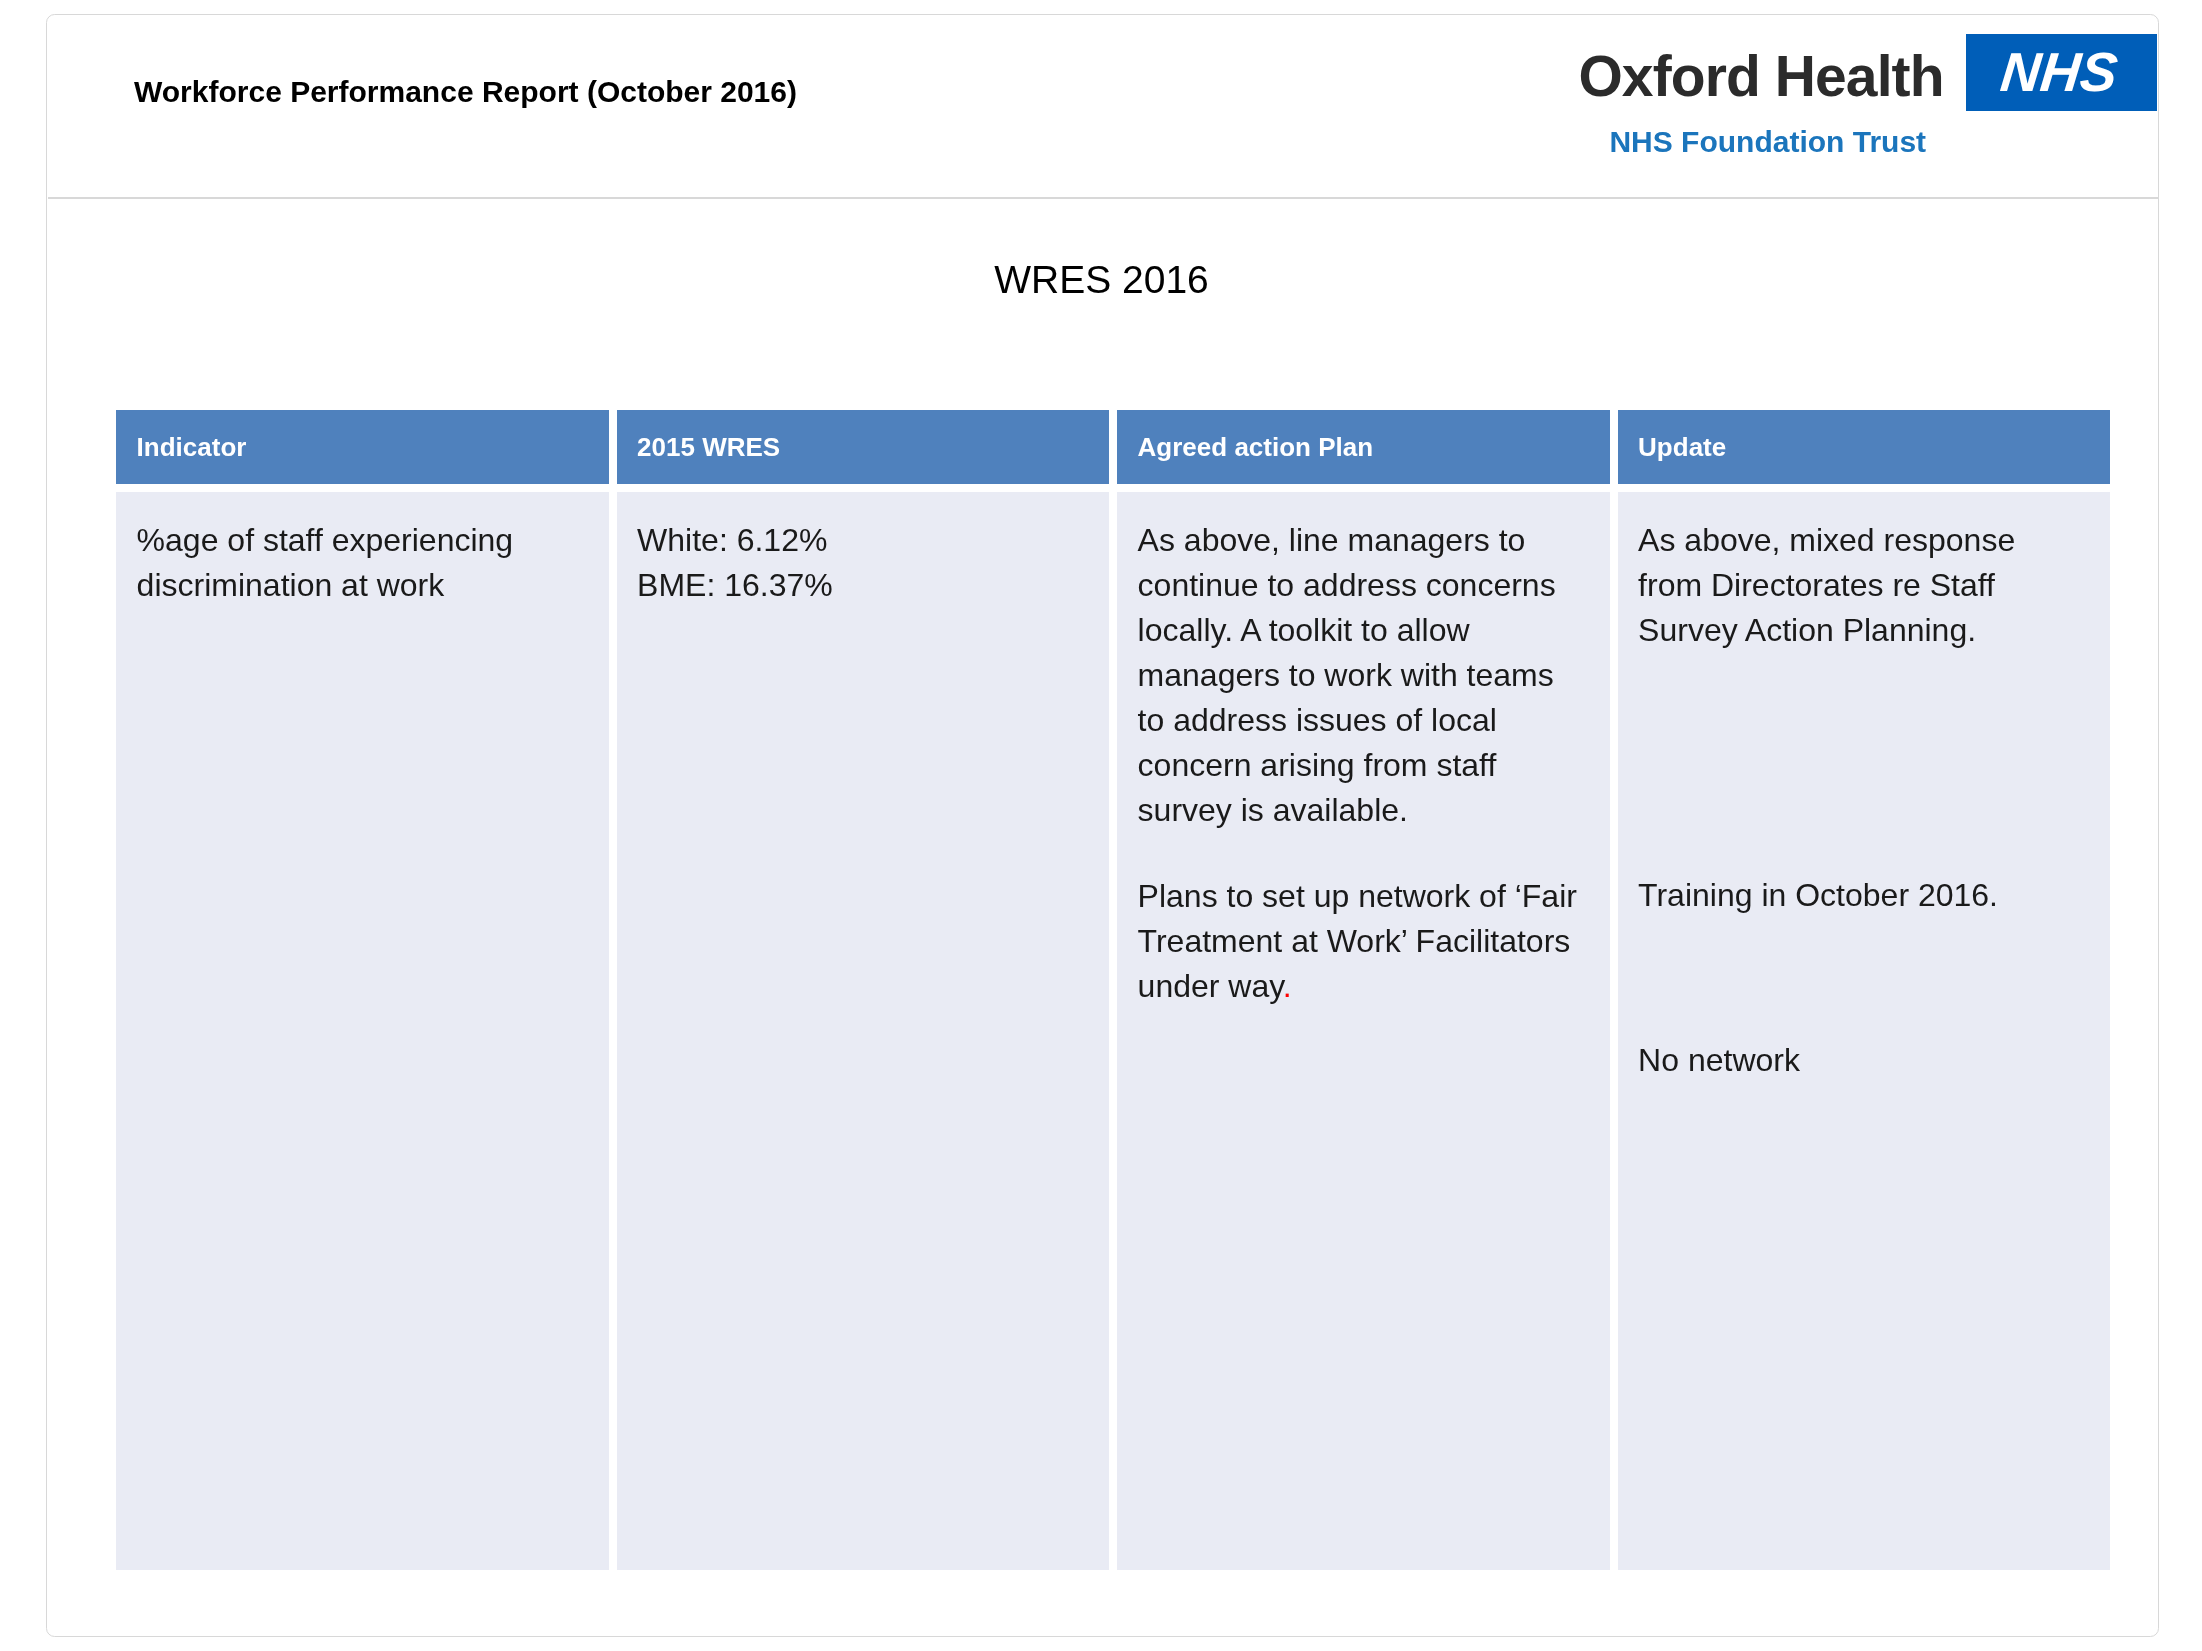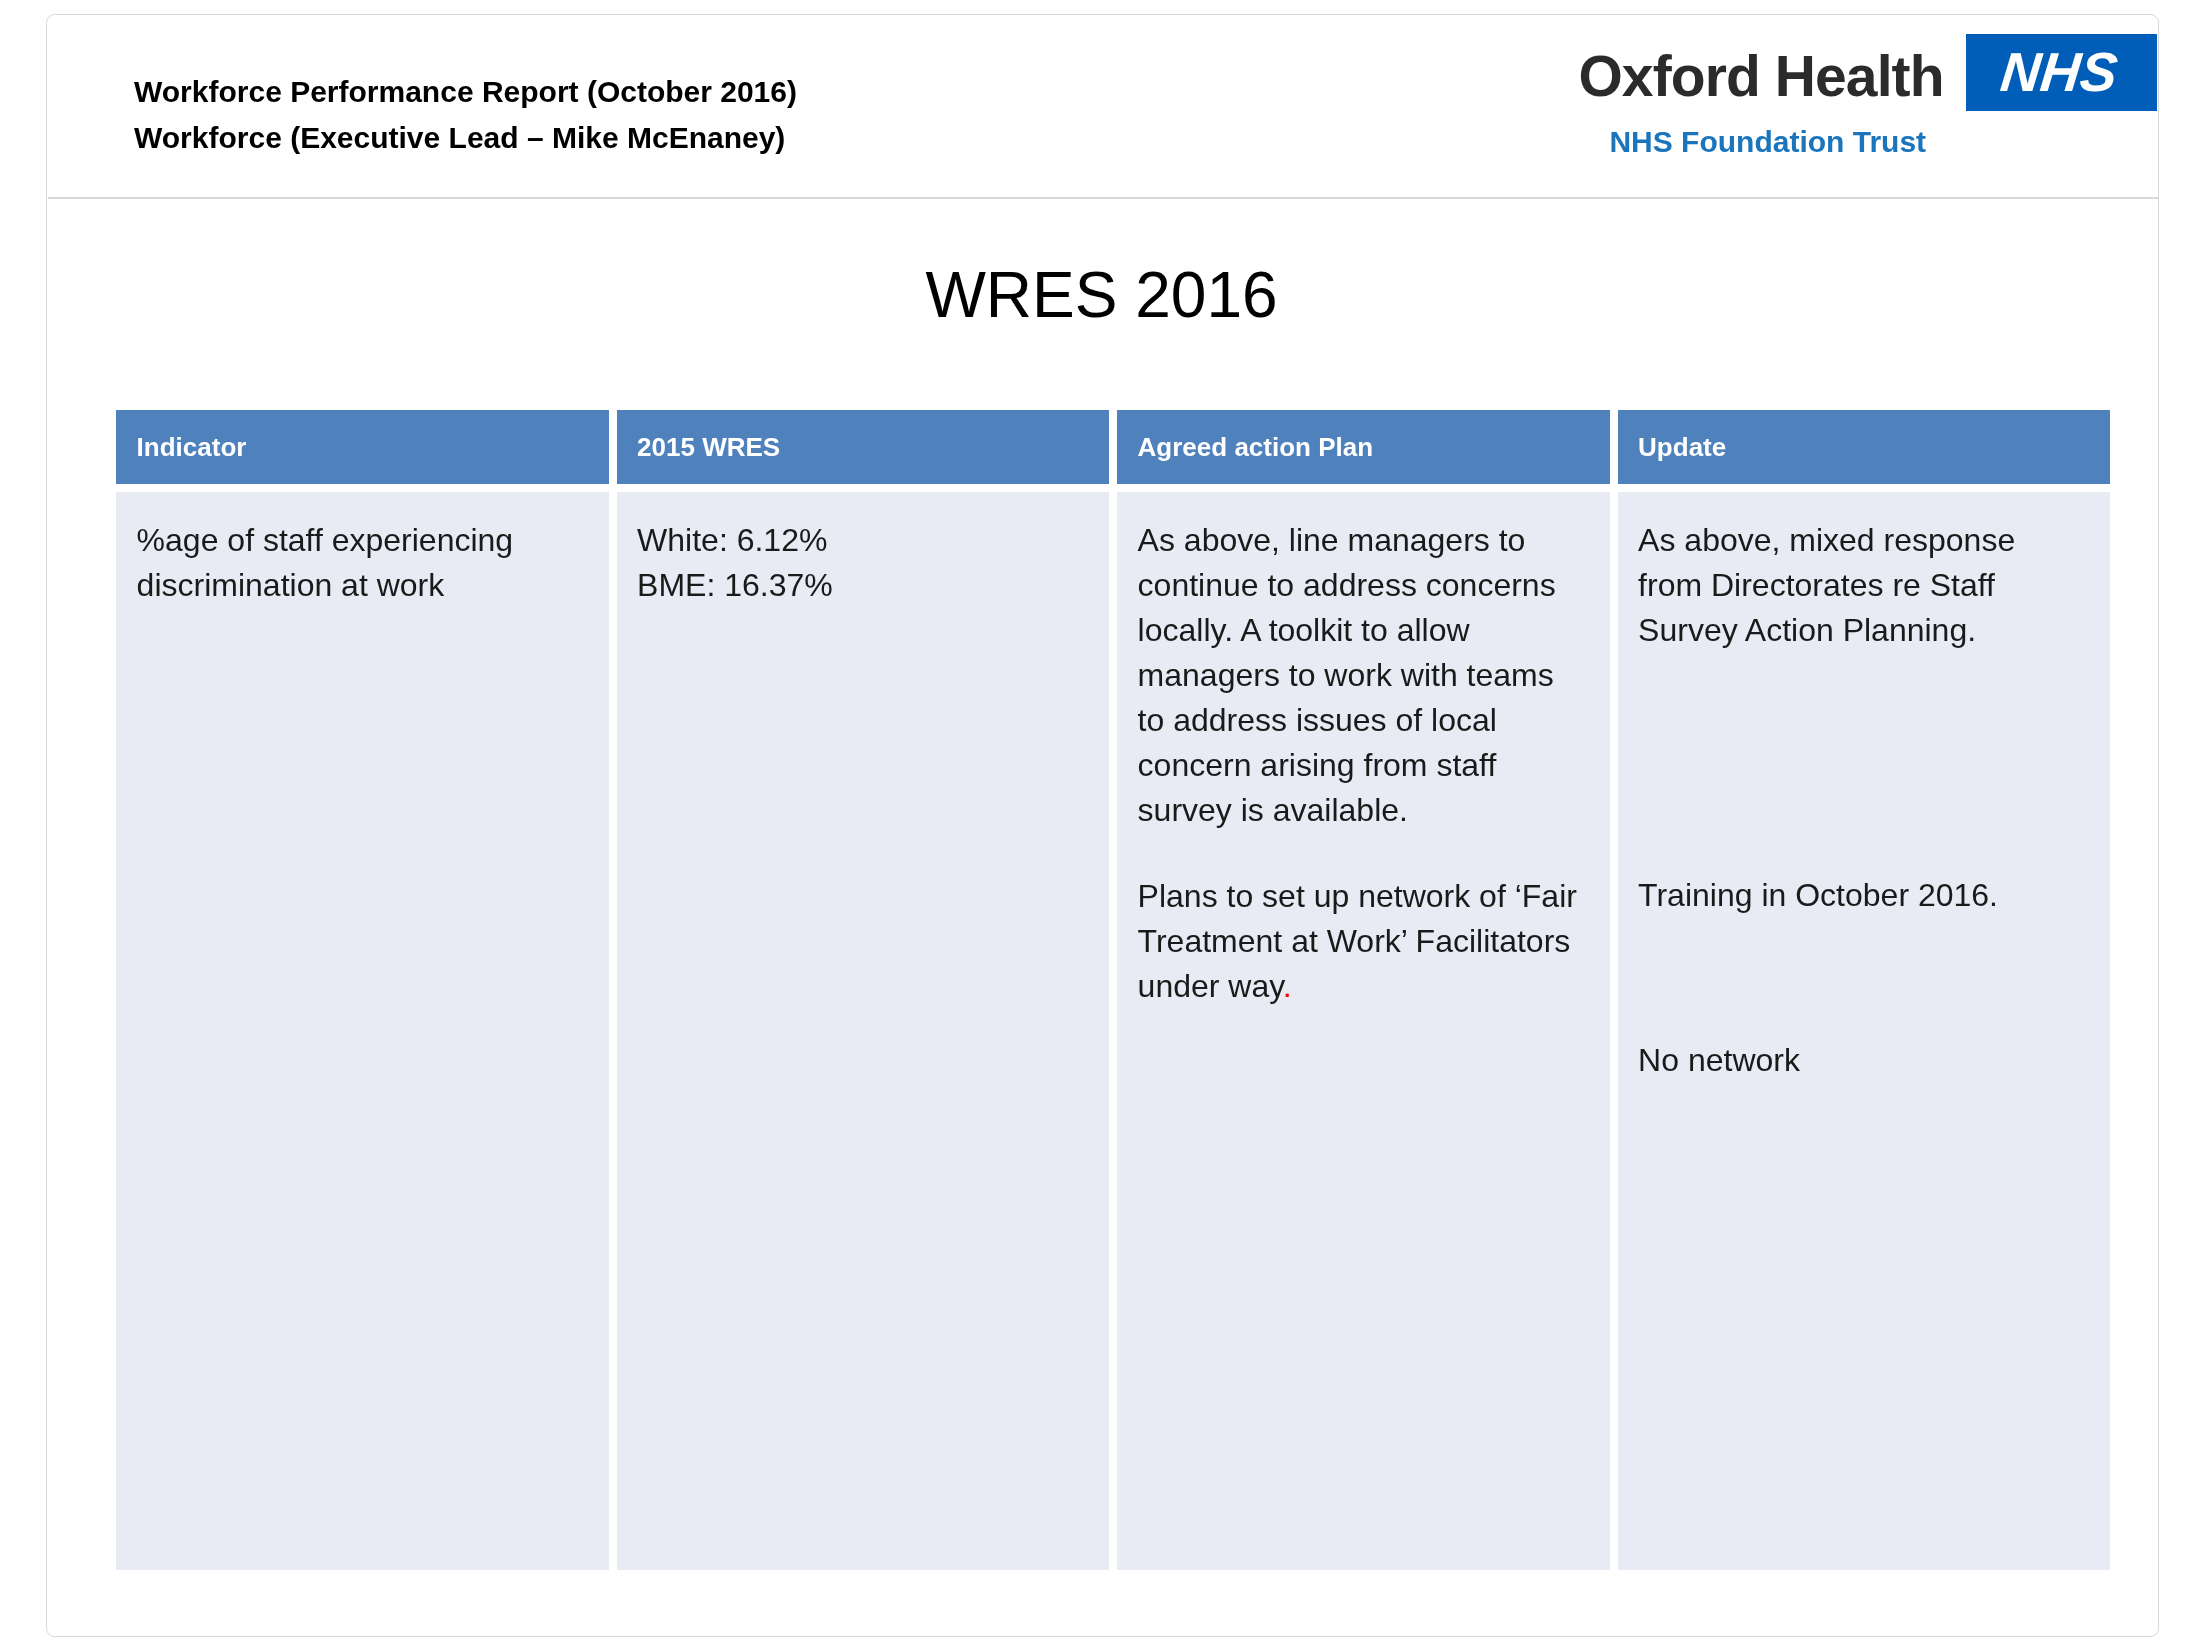--- a/index.html
+++ b/index.html
@@ -92,21 +92,21 @@
     line-height: 55px;
     padding-right: 5.2px;
   }
   
   .page-title {
     position: absolute;
     left: 0;
     top: 258px;
     width: 100%;
     text-align: center;
-    font-size: 64px;
+    font-size: 39px;
     font-weight: 400;
     color: #000000;
   }
   
   .wres-table {
     position: absolute;
     left: 116px;
     top: 410px;
     width: 1994px;
     display: grid;
@@ -140,21 +140,20 @@
 </style>
 </head>
 <body>
 
 <div class="page">
   <div class="frame"></div>
   <div class="topbar-divider"></div>
 
   <div class="report-titles">
     <div>Workforce Performance Report (October 2016)</div>
-    <div>Workforce (Executive Lead – Mike McEnaney)</div>
   </div>
 
   <div class="logo-area">
     <div class="logo-text-col">
       <div class="logo-org">Oxford Health</div>
       <div class="logo-sub">NHS Foundation Trust</div>
     </div>
     <div class="nhs-box">
       <span>NHS</span>
     </div>

